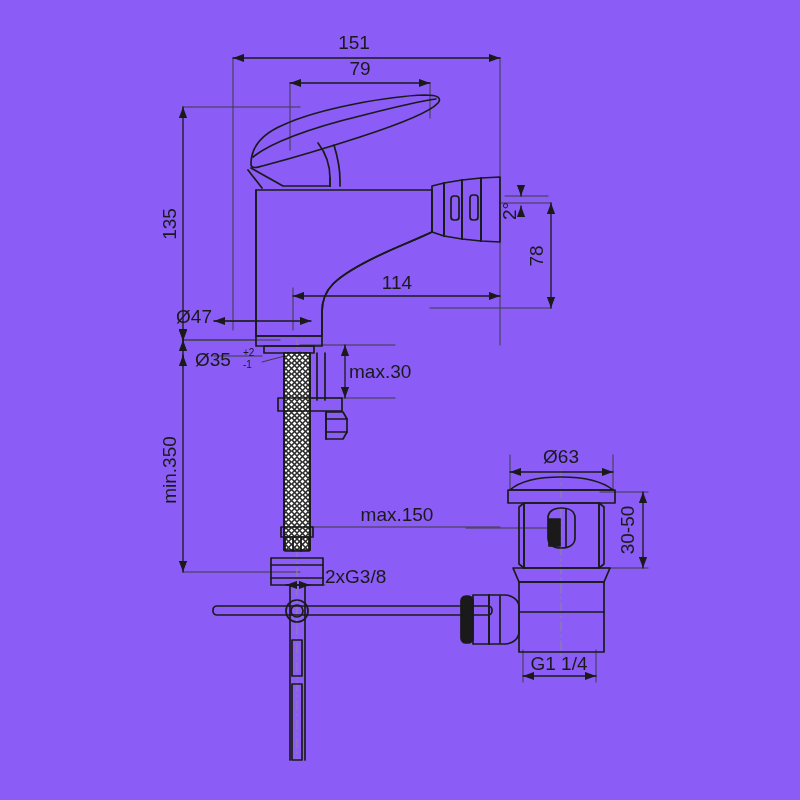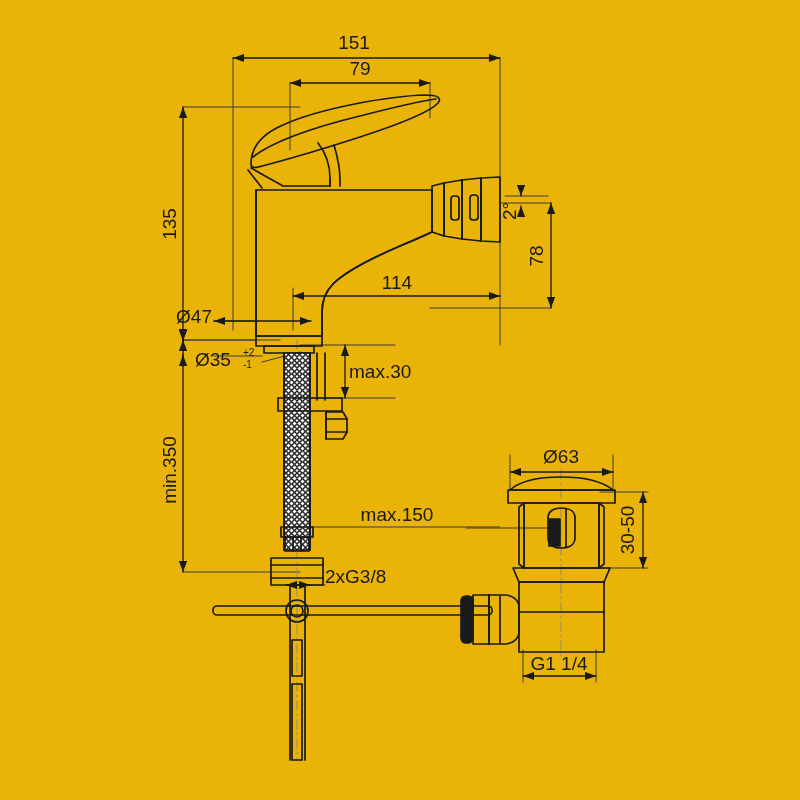--- a/index.html
+++ b/index.html
@@ -1,18 +1,18 @@
 <!DOCTYPE html>
 <html><head>
 <meta charset="utf-8">
 <style>
   html,body{margin:0;padding:0;background:#ffffff;}
   body{width:800px;height:800px;overflow:hidden;
        font-family:"Liberation Sans",sans-serif;}
-  #stage{position:relative;width:800px;height:800px;background:#eab308;}
+  #stage{position:relative;width:800px;height:800px;background:#8b5cf6;}
   svg{display:block;}
   .dimtext{font-family:"Liberation Sans",sans-serif;font-size:19px;fill:#1a1a1a;}
   .toltext{font-family:"Liberation Sans",sans-serif;font-size:10px;fill:#1a1a1a;}
 </style>
 </head>
 <body>
 
 <div id="stage">
 <svg width="800" height="800" viewBox="0 0 800 800">
 

